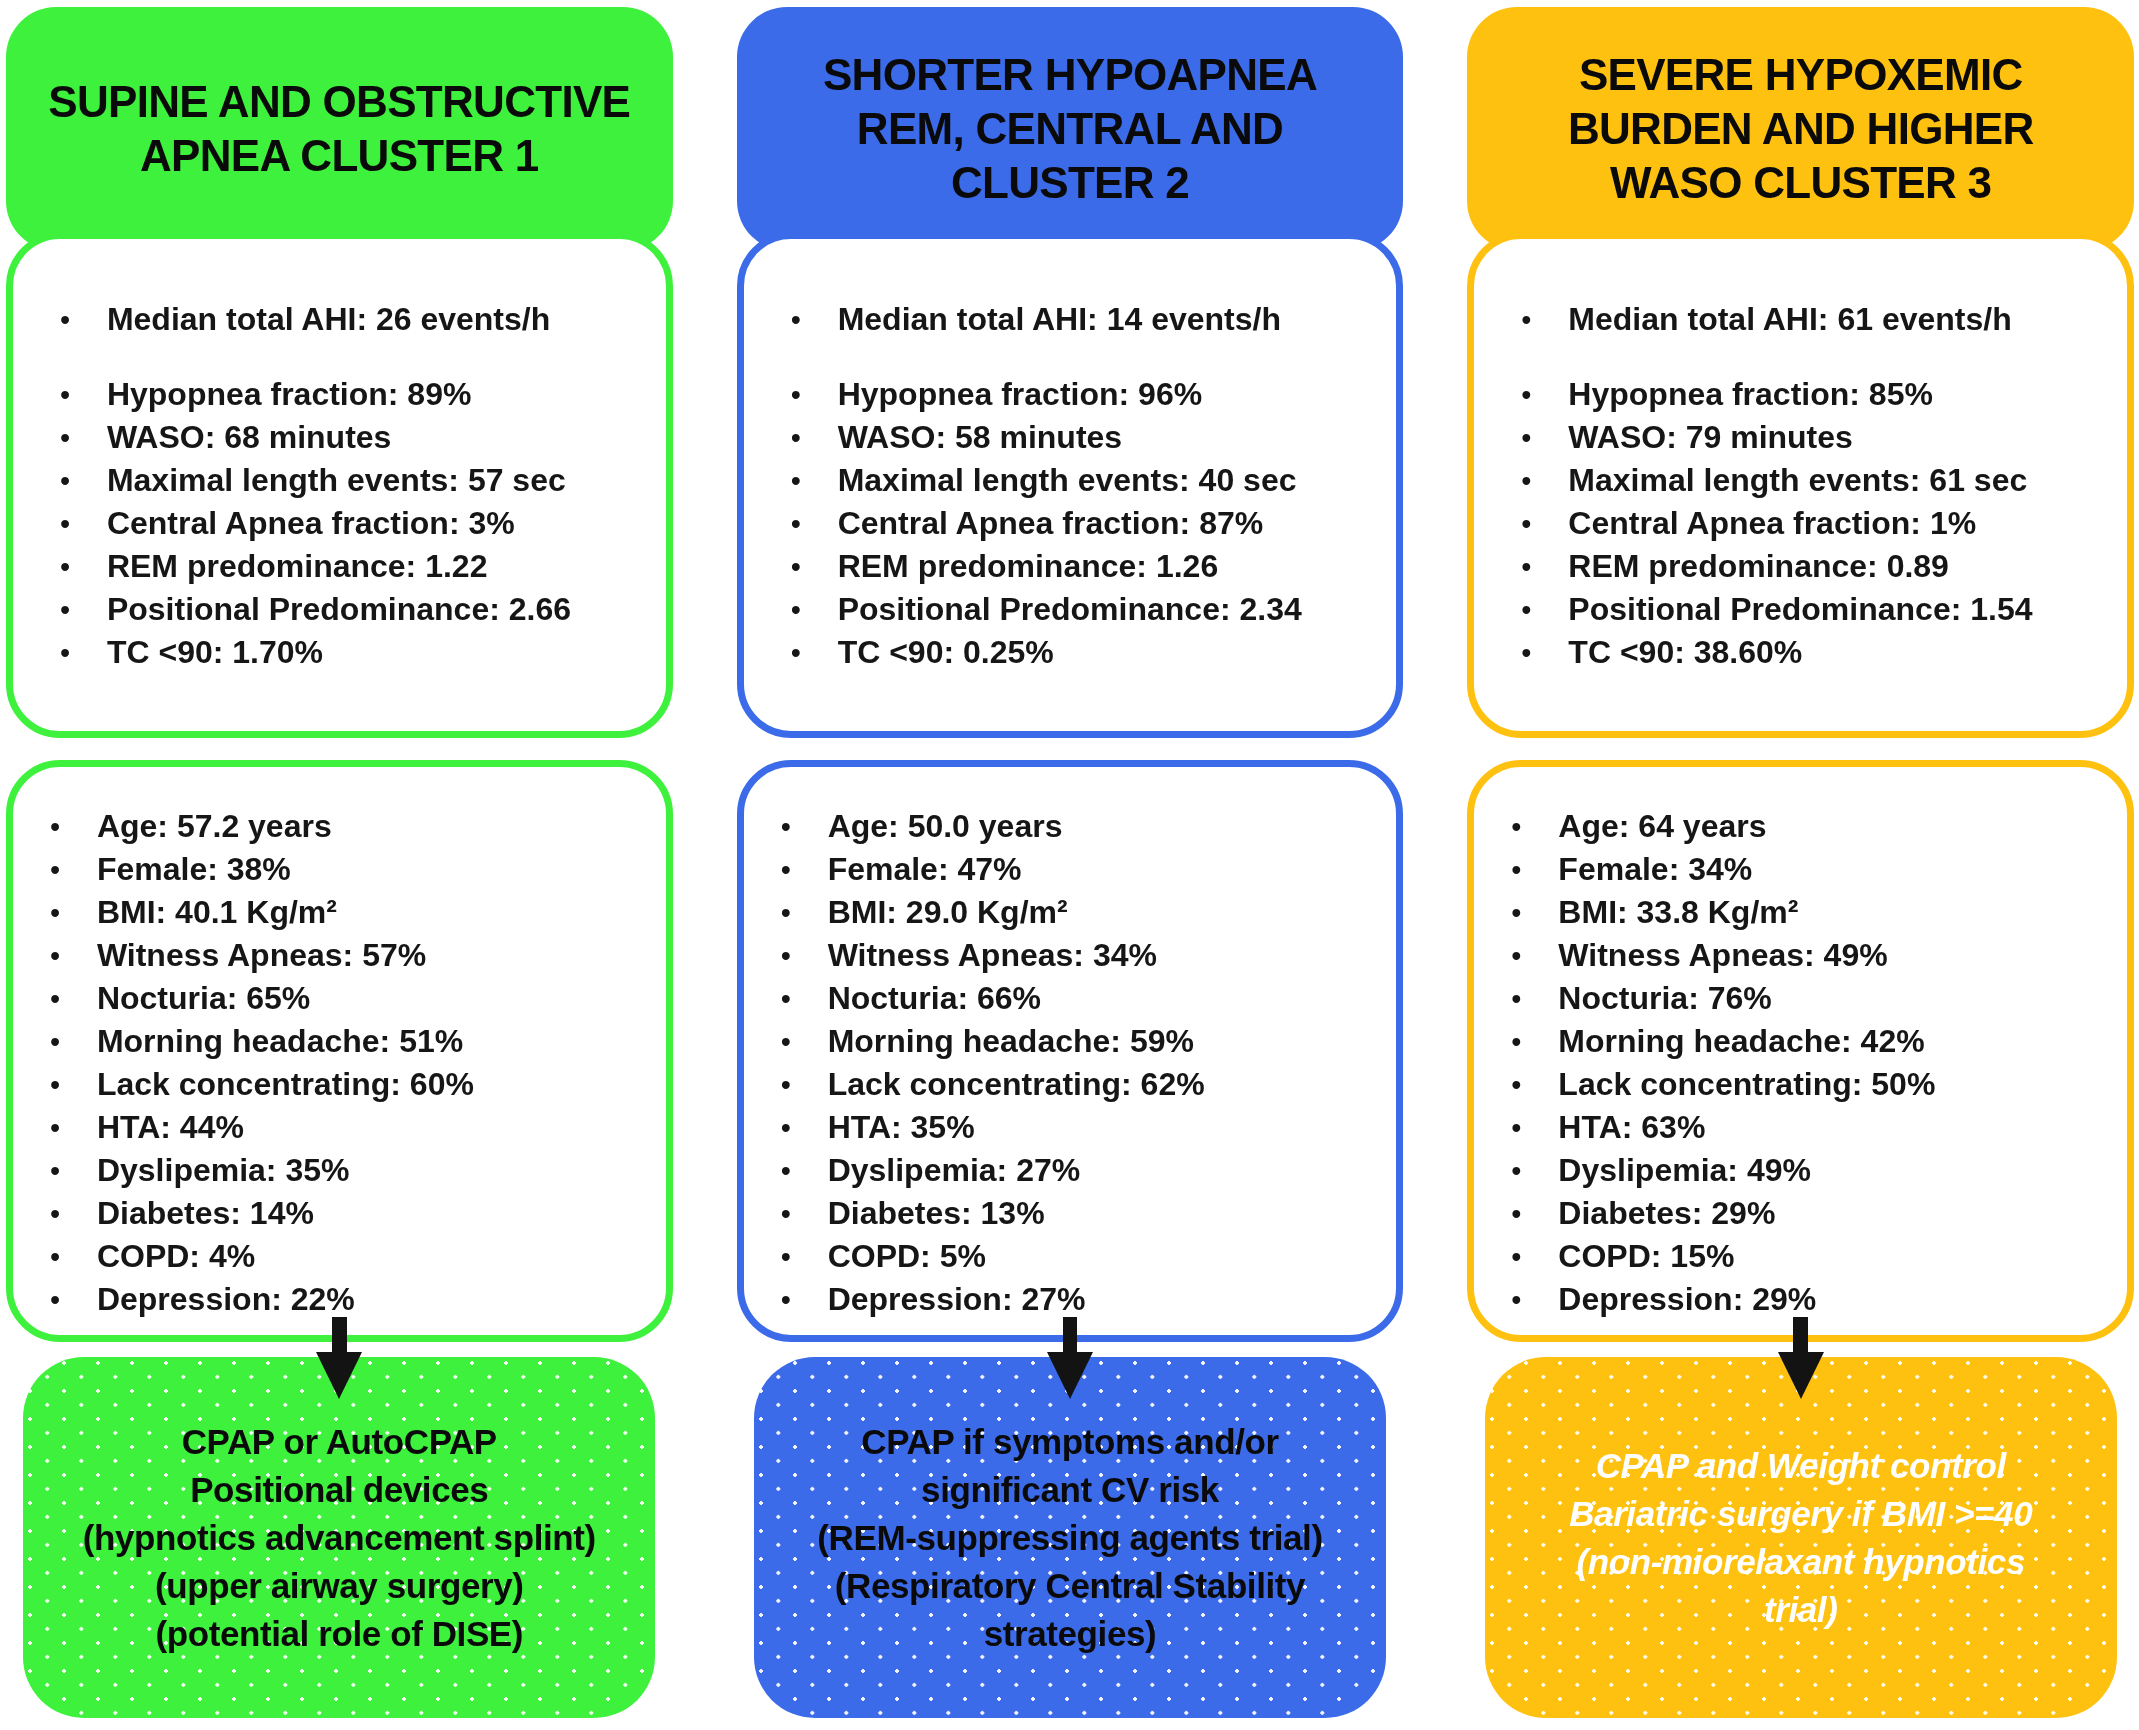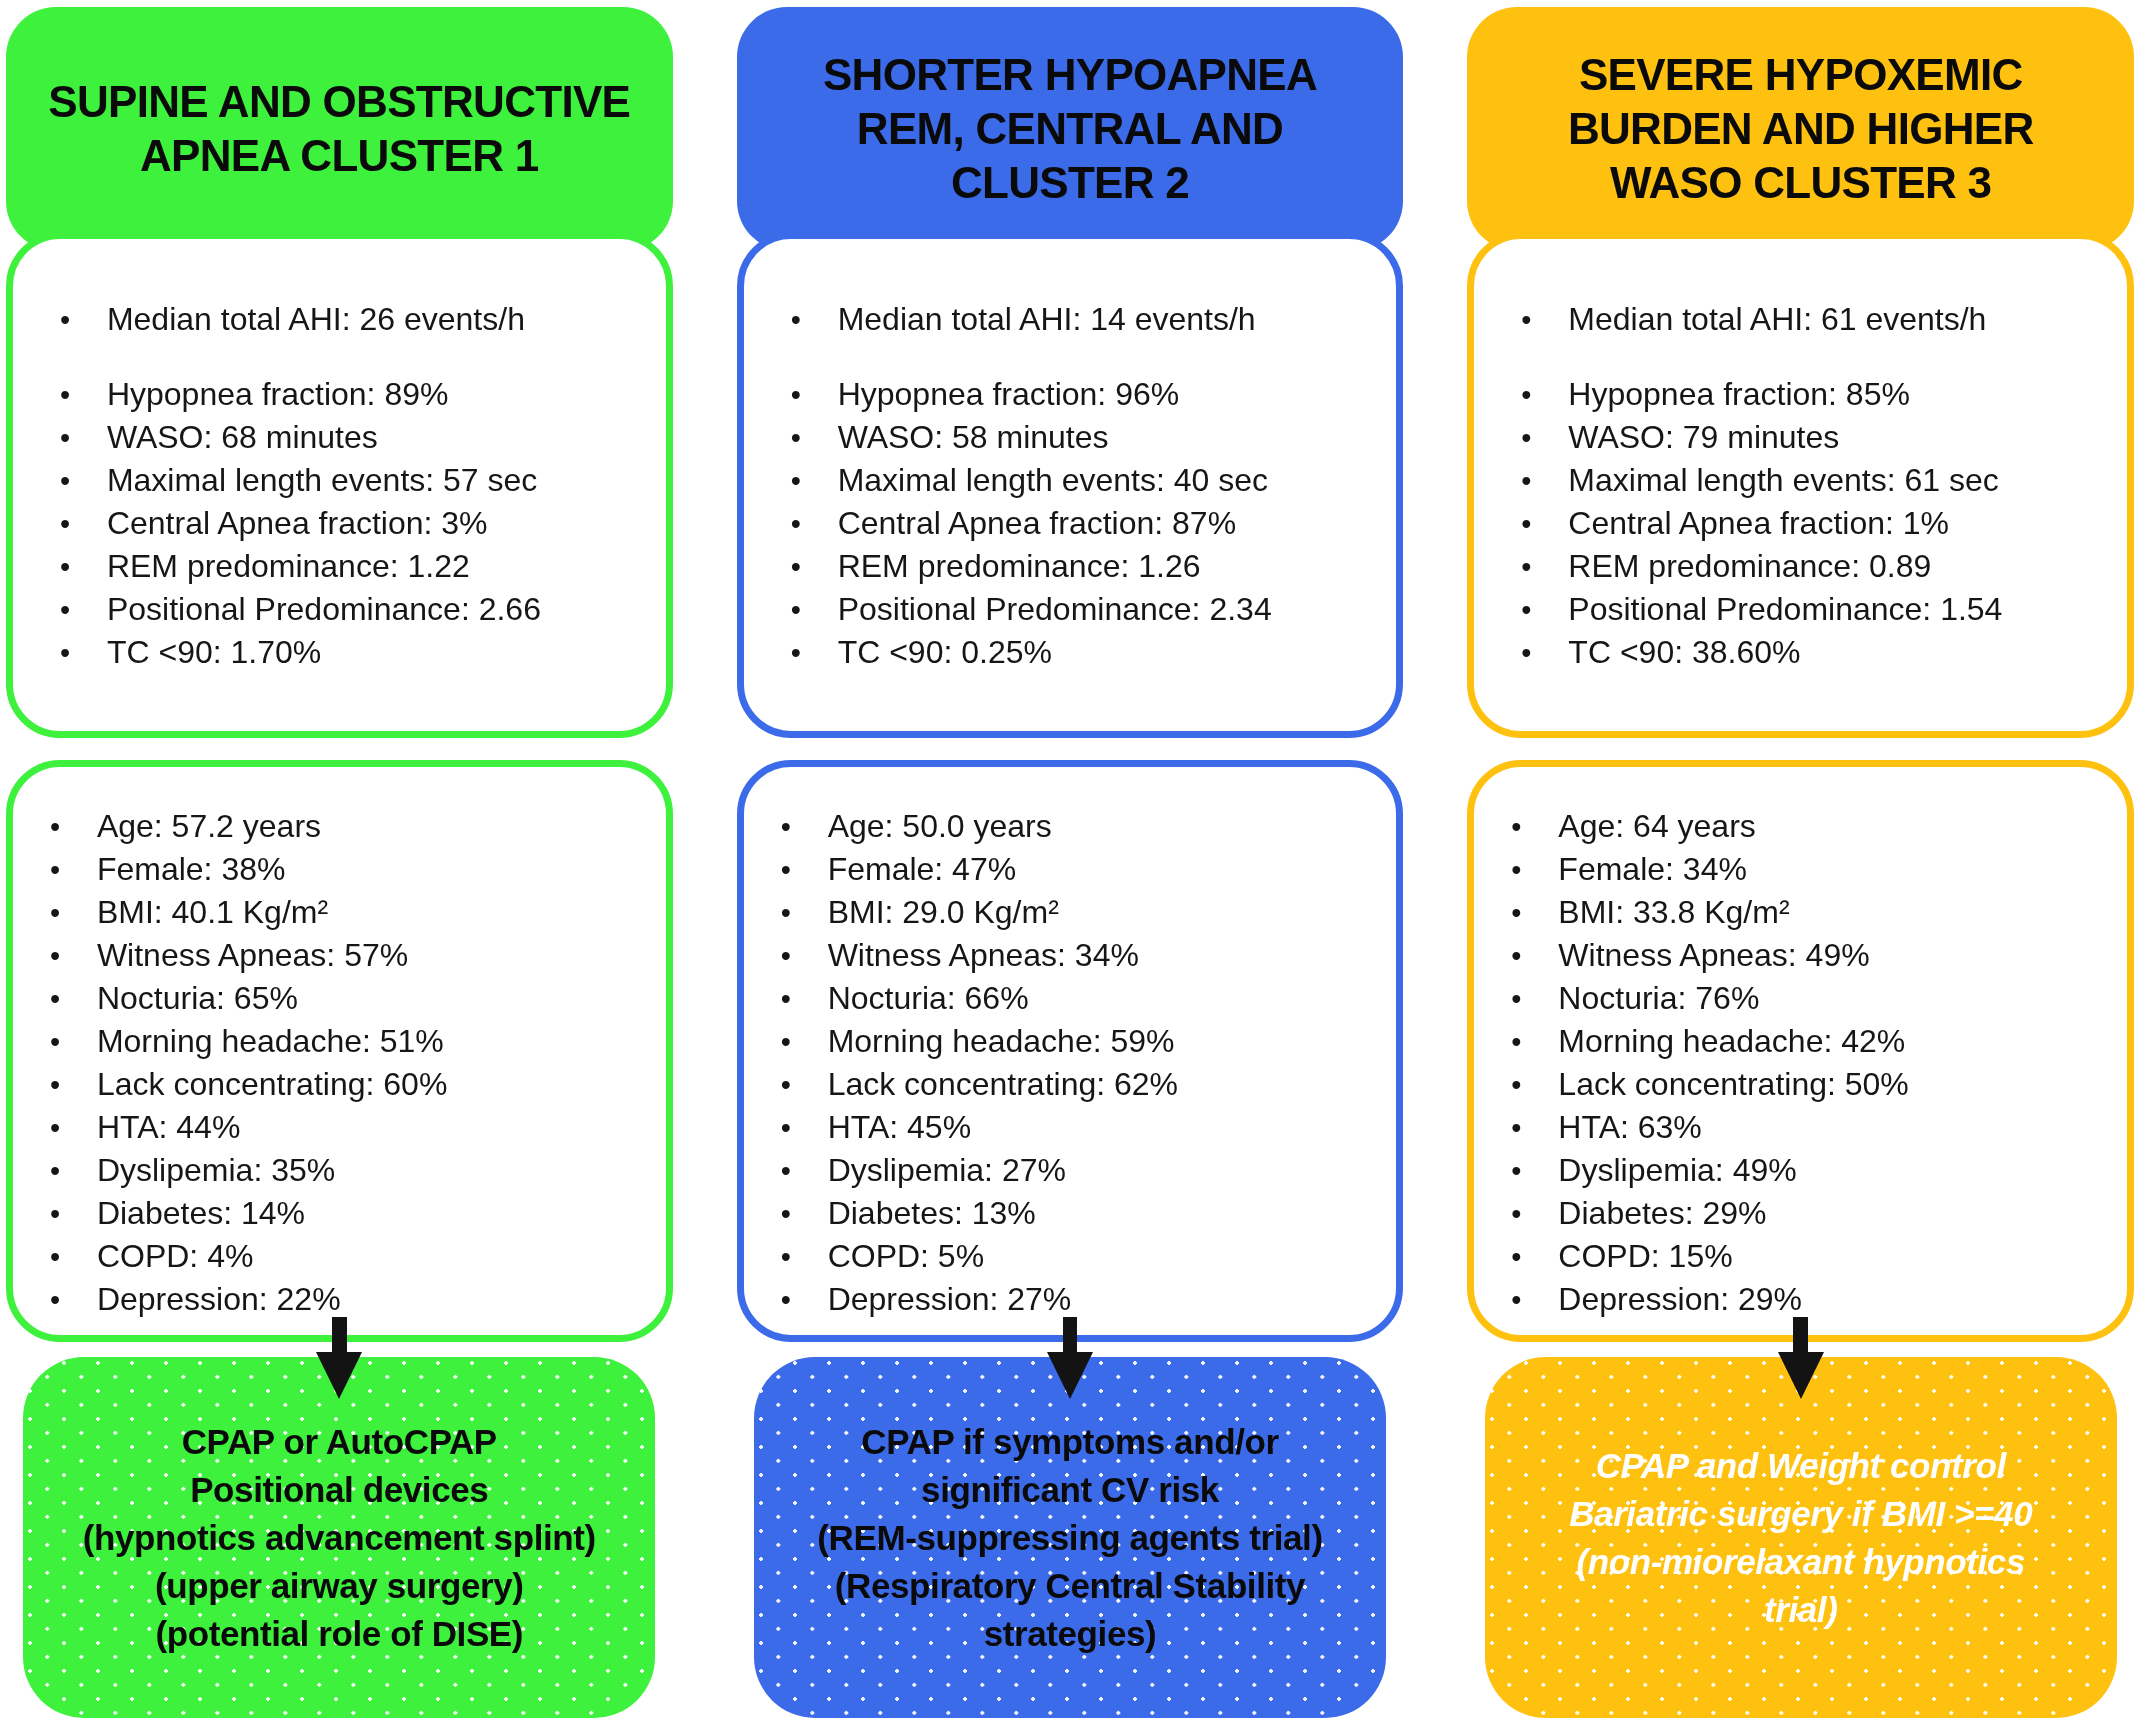--- a/index.html
+++ b/index.html
@@ -29,21 +29,21 @@
   }
   .metrics{height:506px;margin-top:-19px;padding:59px 19px 0 47px;}
   .profile{height:582px;margin-top:22px;padding:38px 19px 0 37px;}
   ul.blist{list-style:none;margin:0;padding:0;}
   ul.blist li{
     display:flex;align-items:baseline;
     font-size:32px;line-height:42px;color:#161616;font-weight:400;
   }
   ul.blist li.gap-after{margin-bottom:32px;}
   .bullet{flex:0 0 47px;font-size:29px;color:#161616;}
-  .btext{white-space:nowrap;}
+  .btext{white-space:nowrap;font-weight:bold;}
   
   .arrow{
     position:relative;z-index:3;height:82px;margin-top:-25px;margin-bottom:-42px;
     display:flex;flex-direction:column;align-items:center;
   }
   .arrow .tail{width:14.6px;height:35px;background:#131313;}
   .arrow .head{
     width:0;height:0;border-left:23px solid transparent;border-right:23px solid transparent;
     border-top:47px solid #131313;
   }
@@ -248,21 +248,21 @@
         <li>
             <span class="bullet">•</span>
             <span class="btext">Morning headache: 59%</span>
           </li>
         <li>
             <span class="bullet">•</span>
             <span class="btext">Lack concentrating: 62%</span>
           </li>
         <li>
             <span class="bullet">•</span>
-            <span class="btext">HTA: 45%</span>
+            <span class="btext">HTA: 35%</span>
           </li>
         <li>
             <span class="bullet">•</span>
             <span class="btext">Dyslipemia: 27%</span>
           </li>
         <li>
             <span class="bullet">•</span>
             <span class="btext">Diabetes: 13%</span>
           </li>
         <li>

